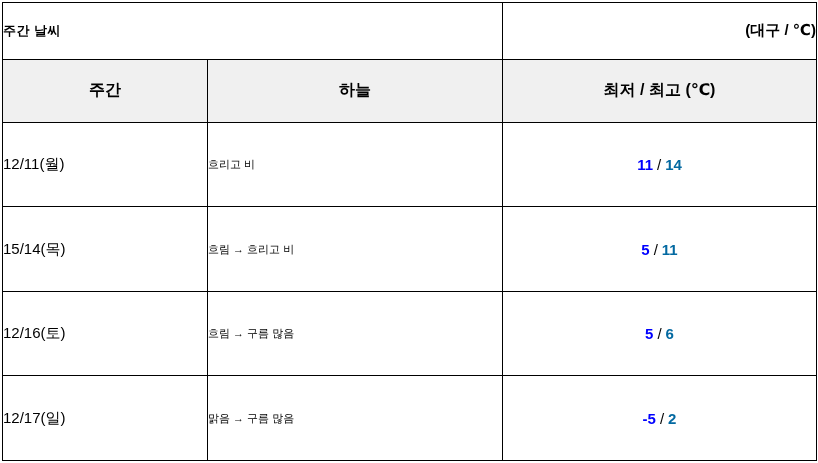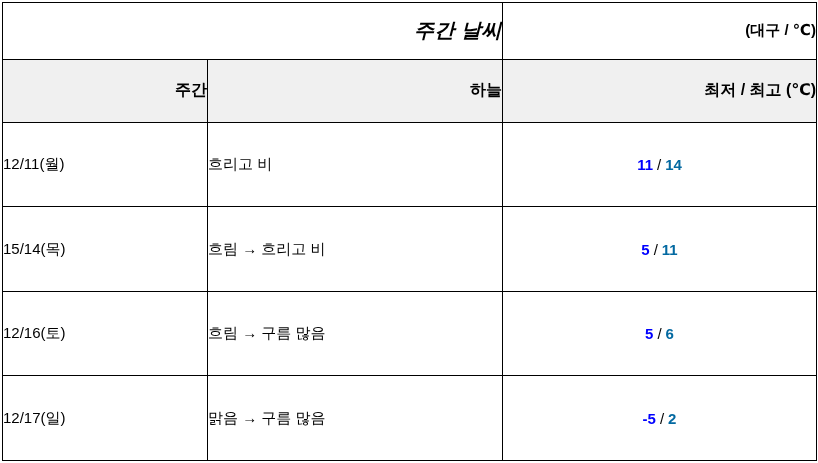--- a/index.html
+++ b/index.html
@@ -31,52 +31,51 @@
     border: 1px solid #000000;
     padding: 0;
     vertical-align: middle;
   }
   
   .title-row td {
     background: #ffffff;
     height: 36px;
   }
   .title-cell {
-    text-align: right;
-    font-size: 20px;
+    text-align: left;
+    font-size: 13px;
     font-weight: bold;
     letter-spacing: 0.5px;
-    font-style: italic;
   }
   .title-unit {
     text-align: right;
     padding-right: 14px;
     font-size: 15px;
     font-weight: bold;
   }
   
   .head-row td {
     background: #f0f0f0;
     height: 40px;
-    text-align: right;
+    text-align: center;
     font-size: 16px;
     font-weight: bold;
   }
   
   .data-row td {
     height: 54px;
   }
   .c-date {
     text-align: left;
     font-size: 15px;
   }
   .c-sky {
     text-align: left;
     padding-left: 14px;
-    font-size: 15px;
+    font-size: 11px;
     margin-top: 12px;
   }
   .c-temp {
     text-align: center;
     font-size: 15px;
     white-space: nowrap;
   }
   .tmin { color: #0000ff; font-weight: bold; }
   .tsep { color: #000000; padding: 0 4px; }
   .tmax { color: #0369a1; font-weight: bold; }

